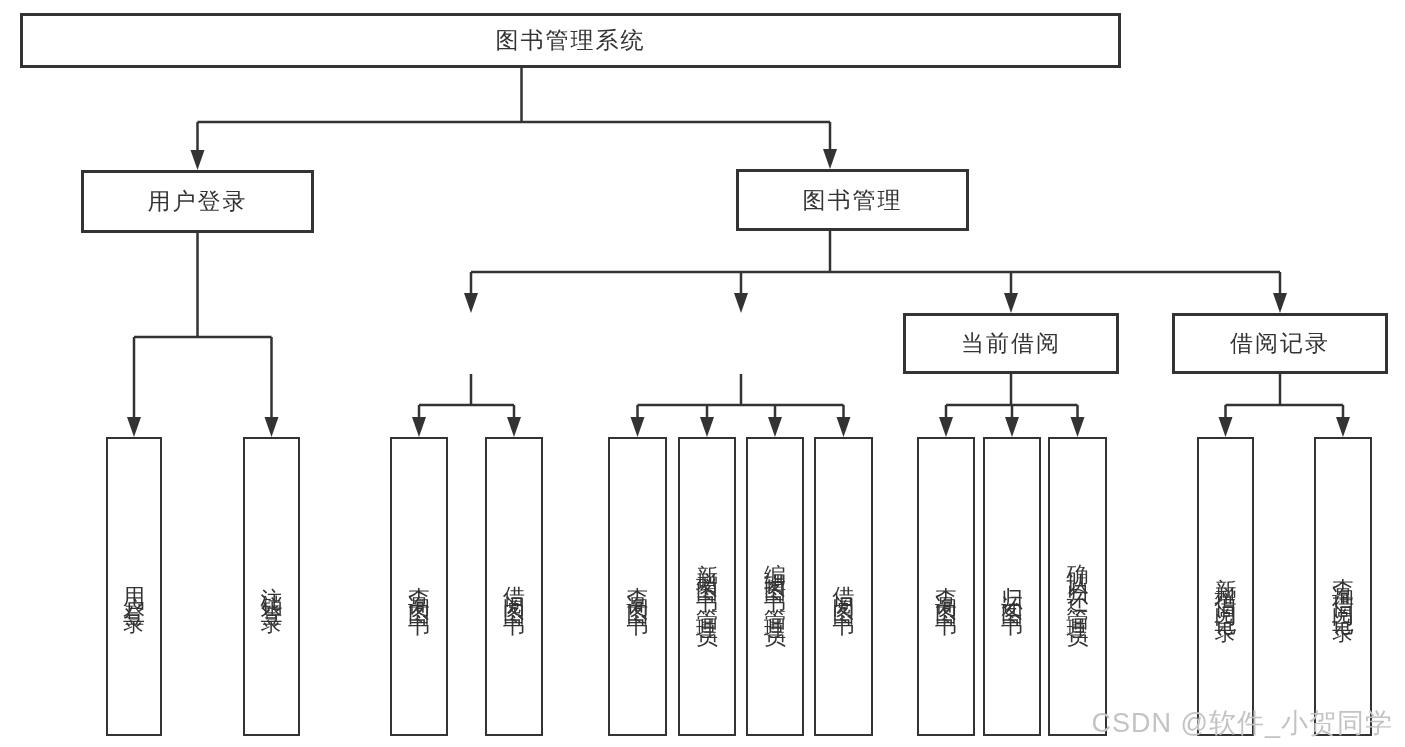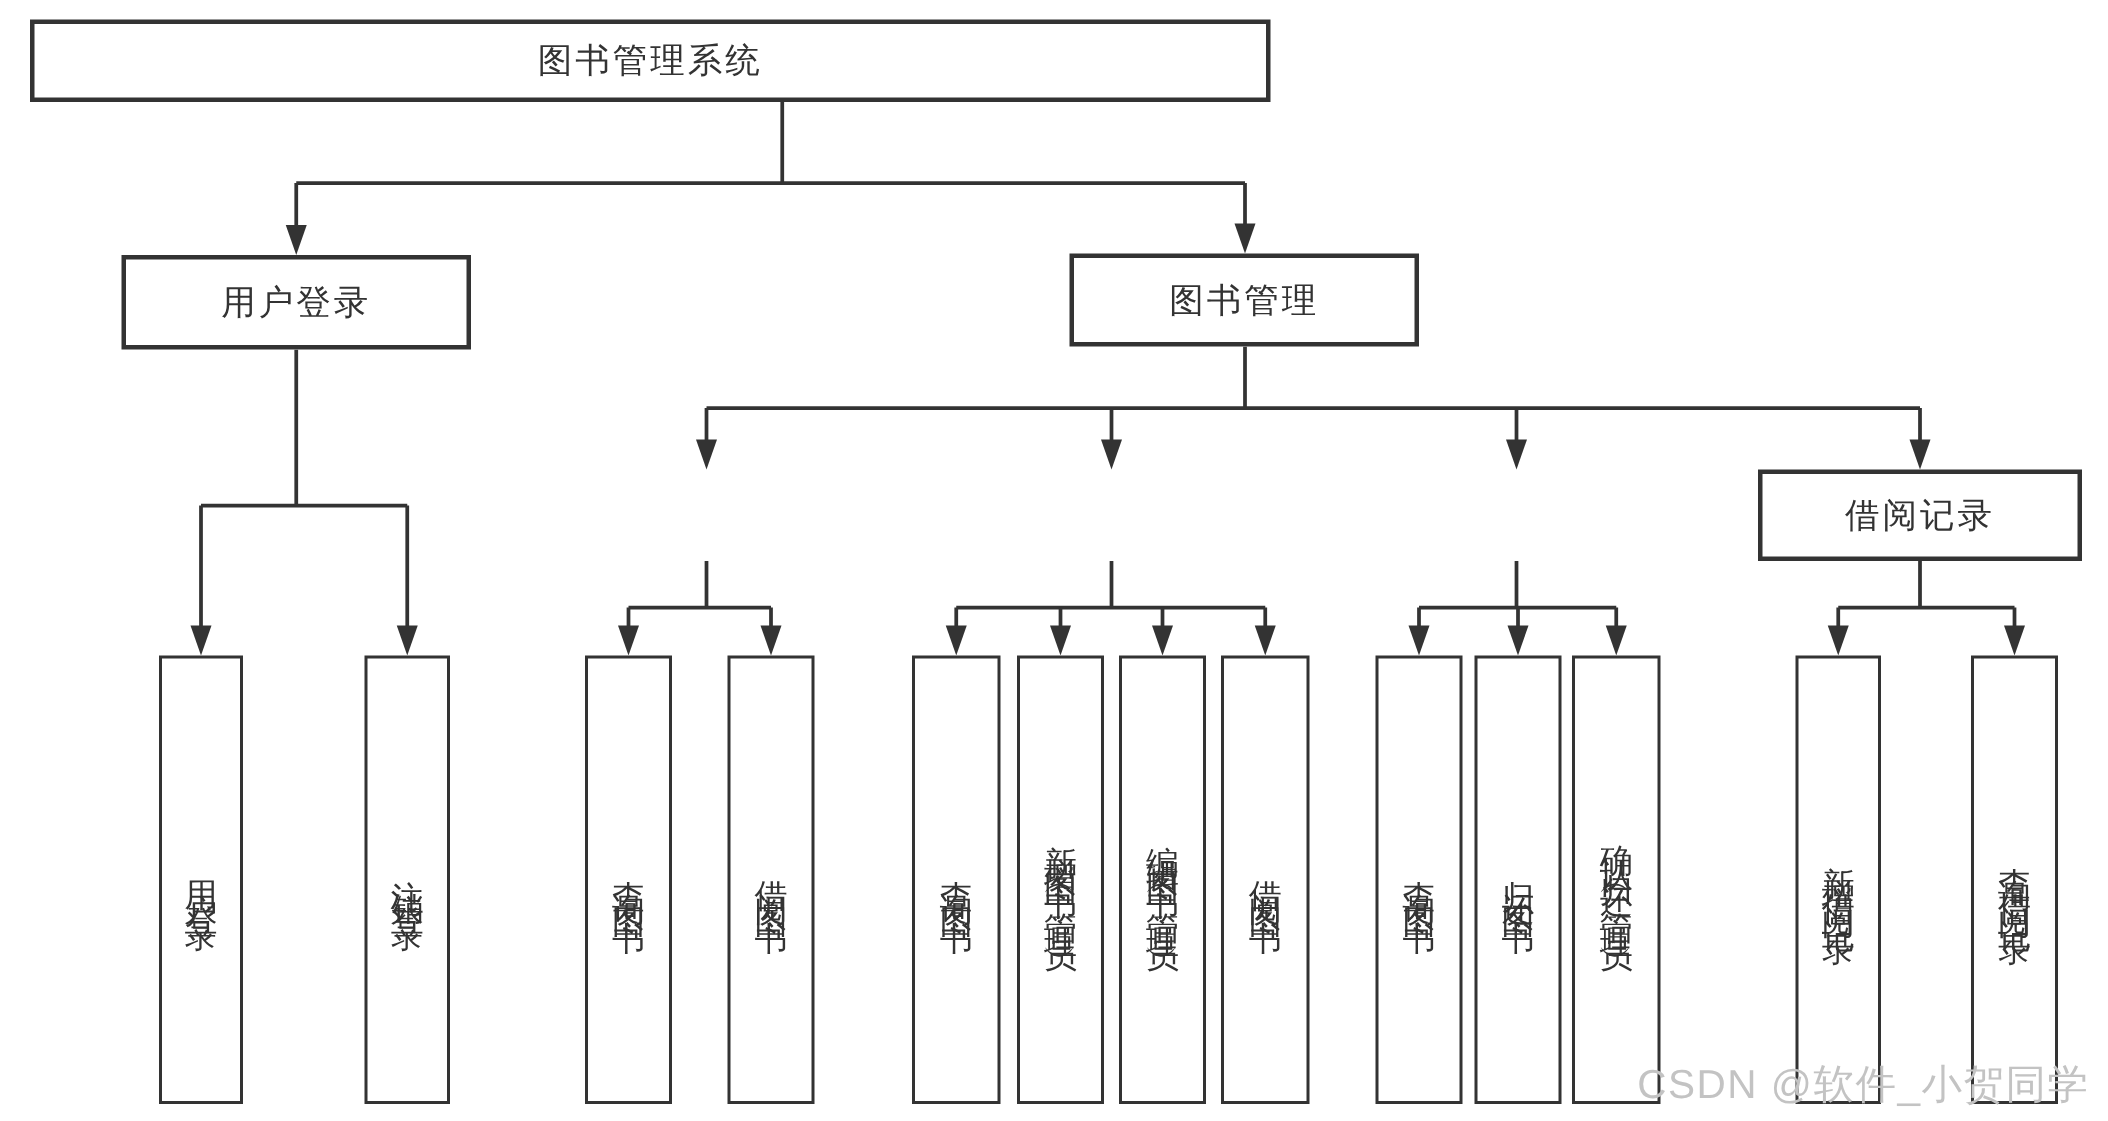--- a/index.html
+++ b/index.html
@@ -94,25 +94,26 @@
       <polygon points="768,417 782,417 775,437"></polygon>
       <polygon points="836.5,417 850.5,417 843.5,437"></polygon>
       <polygon points="939,417 953,417 946,437"></polygon>
       <polygon points="1005,417 1019,417 1012,437"></polygon>
       <polygon points="1070.5,417 1084.5,417 1077.5,437"></polygon>
       <polygon points="1218.5,417 1232.5,417 1225.5,437"></polygon>
       <polygon points="1336,417 1350,417 1343,437"></polygon>
     </g>
   </svg>
 
-  <div class="hbox" style="left:20px;top:13px;width:827px;height:55px;">图书管理系统</div>
+  <div class="hbox" style="left:20px;top:13px;width:1101px;height:55px;">图书管理系统</div>
 
   <div class="hbox" style="left:81px;top:170px;width:233px;height:63px;">用户登录</div>
-  <div class="hbox" style="left:713px;top:169px;width:233px;height:62px;">图书管理</div>
+  <div class="hbox" style="left:736px;top:169px;width:233px;height:62px;">图书管理</div>
 
+  <div class="hbox" style="left:903px;top:313px;width:216px;height:61px;">当前借阅</div>
   <div class="hbox" style="left:1172px;top:313px;width:216px;height:61px;">借阅记录</div>
 
   <div class="vbox" style="left:106px;width:56px;">
     <span class="vtext">用户登录</span>
   </div>
   <div class="vbox" style="left:243px;width:57px;">
     <span class="vtext">注销登录</span>
   </div>
 
   <div class="vbox" style="left:390px;width:58px;">

